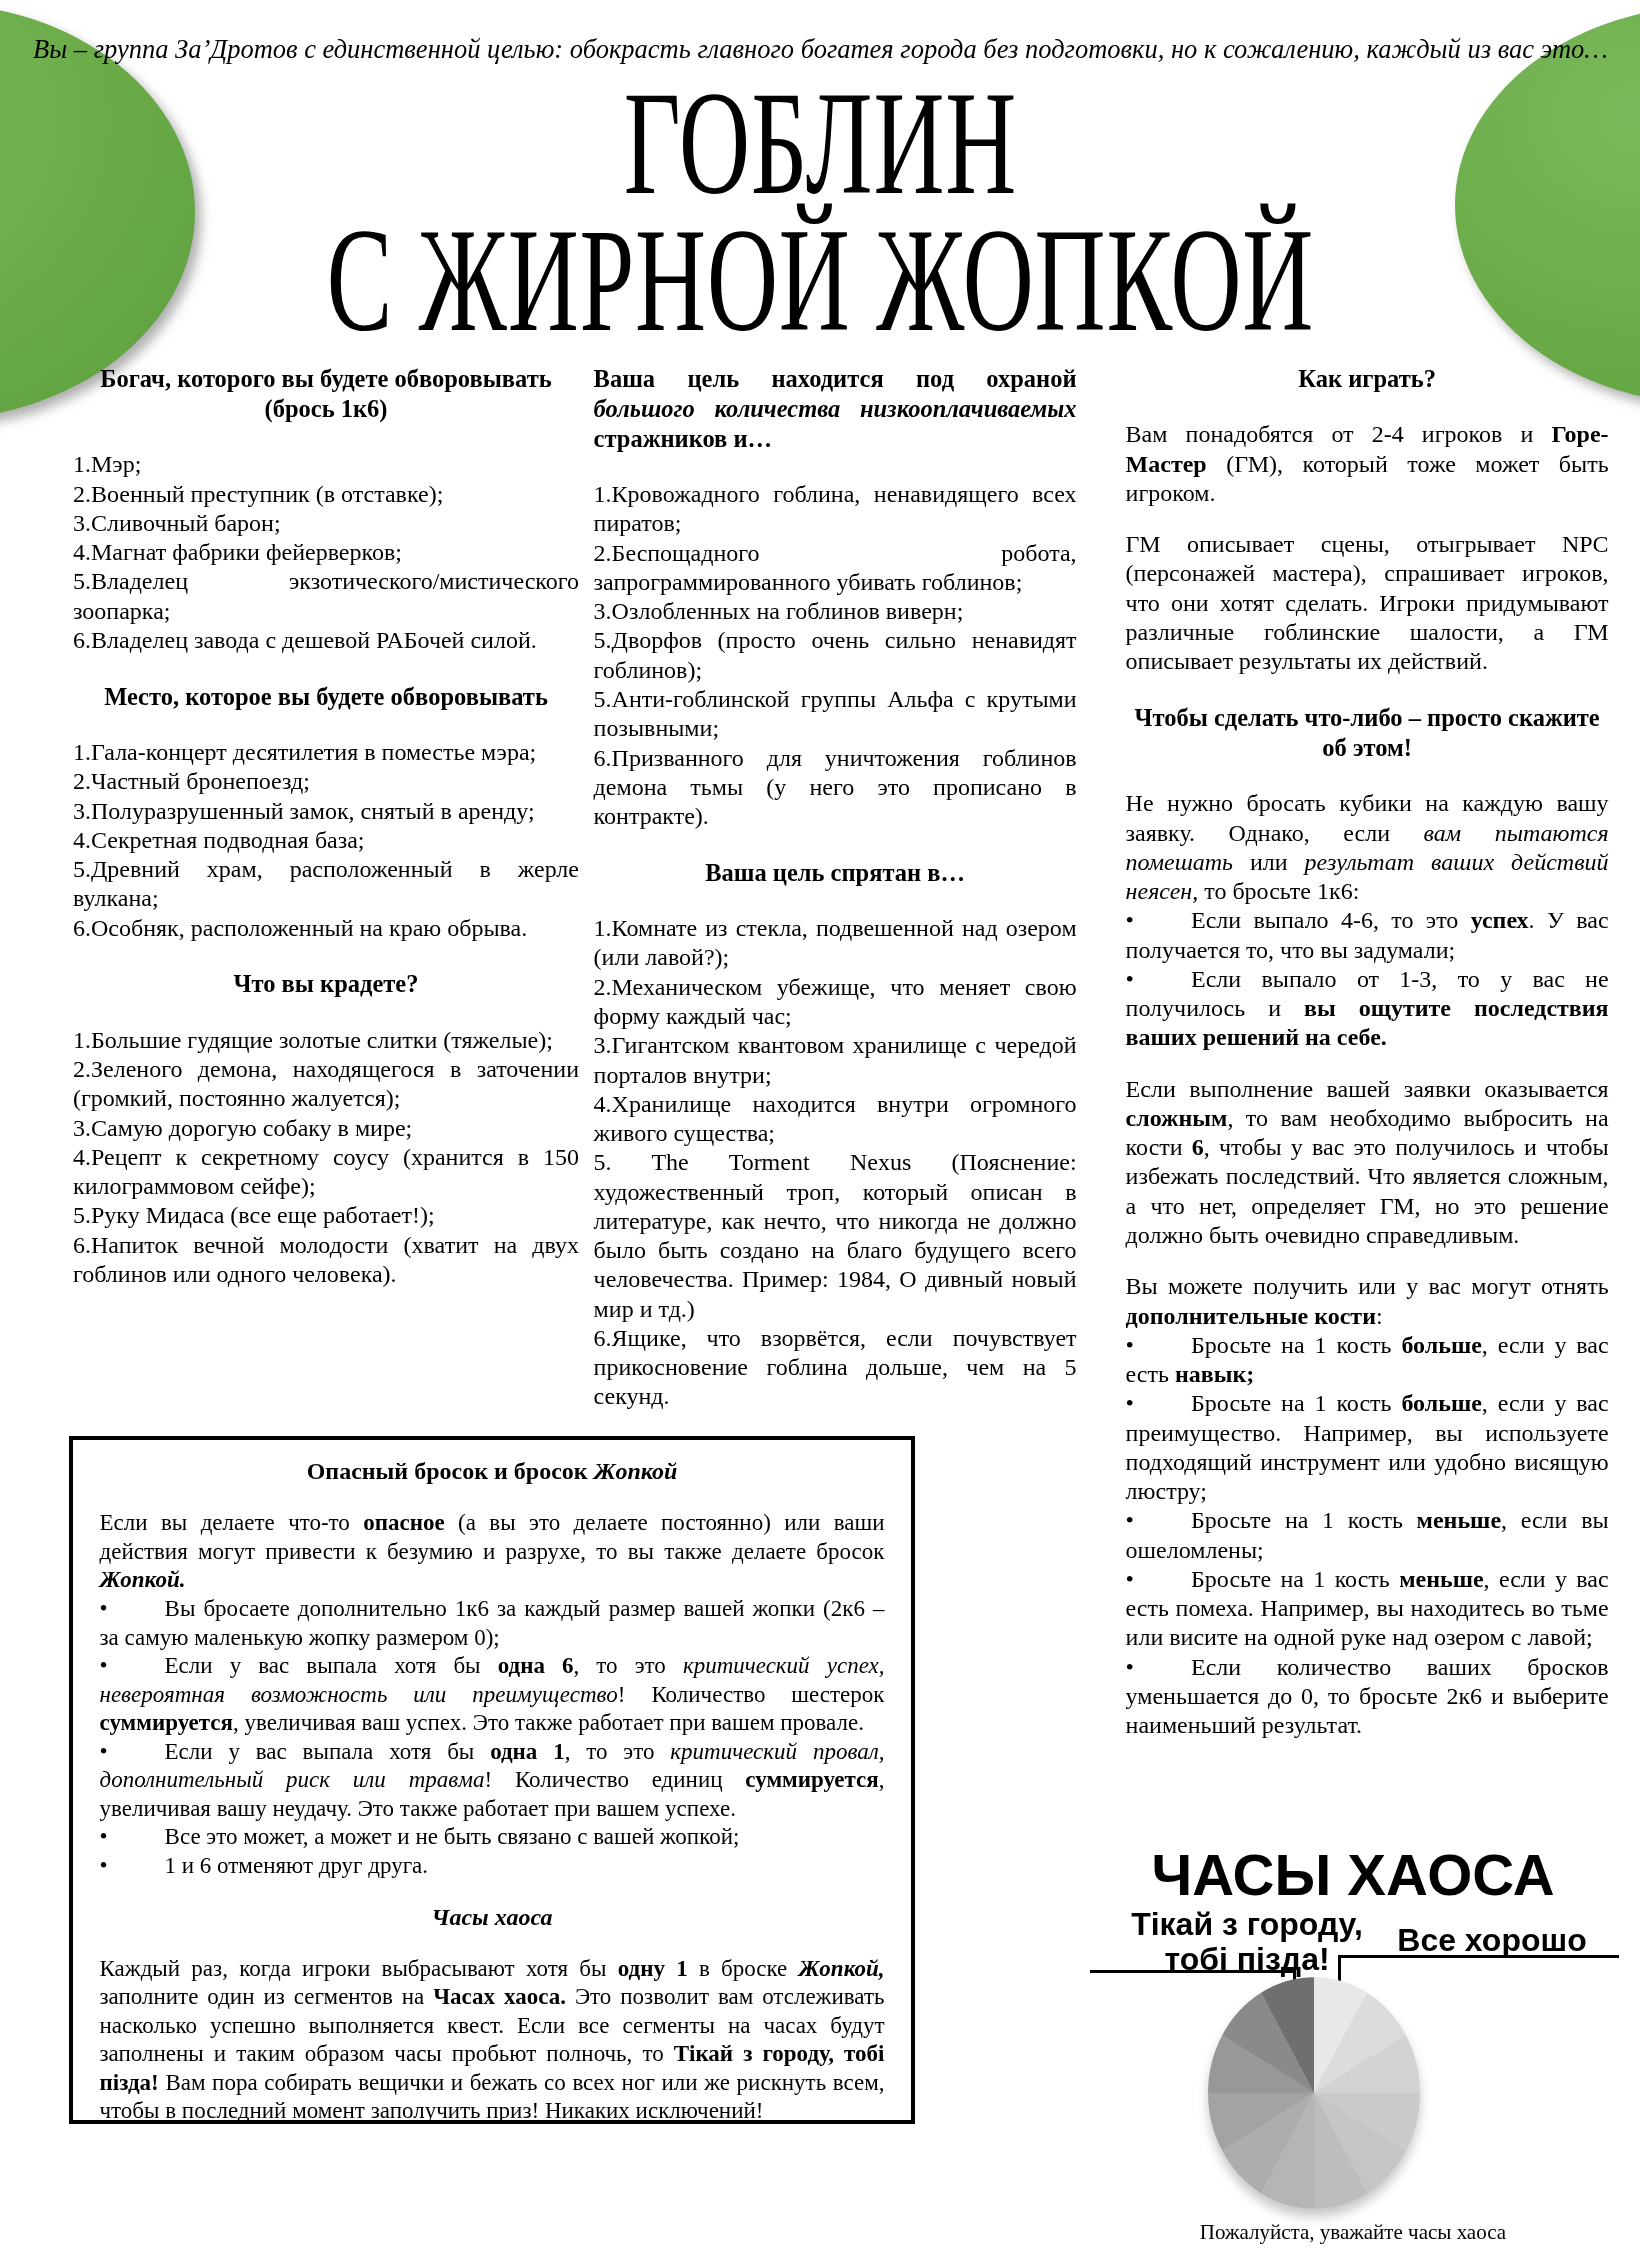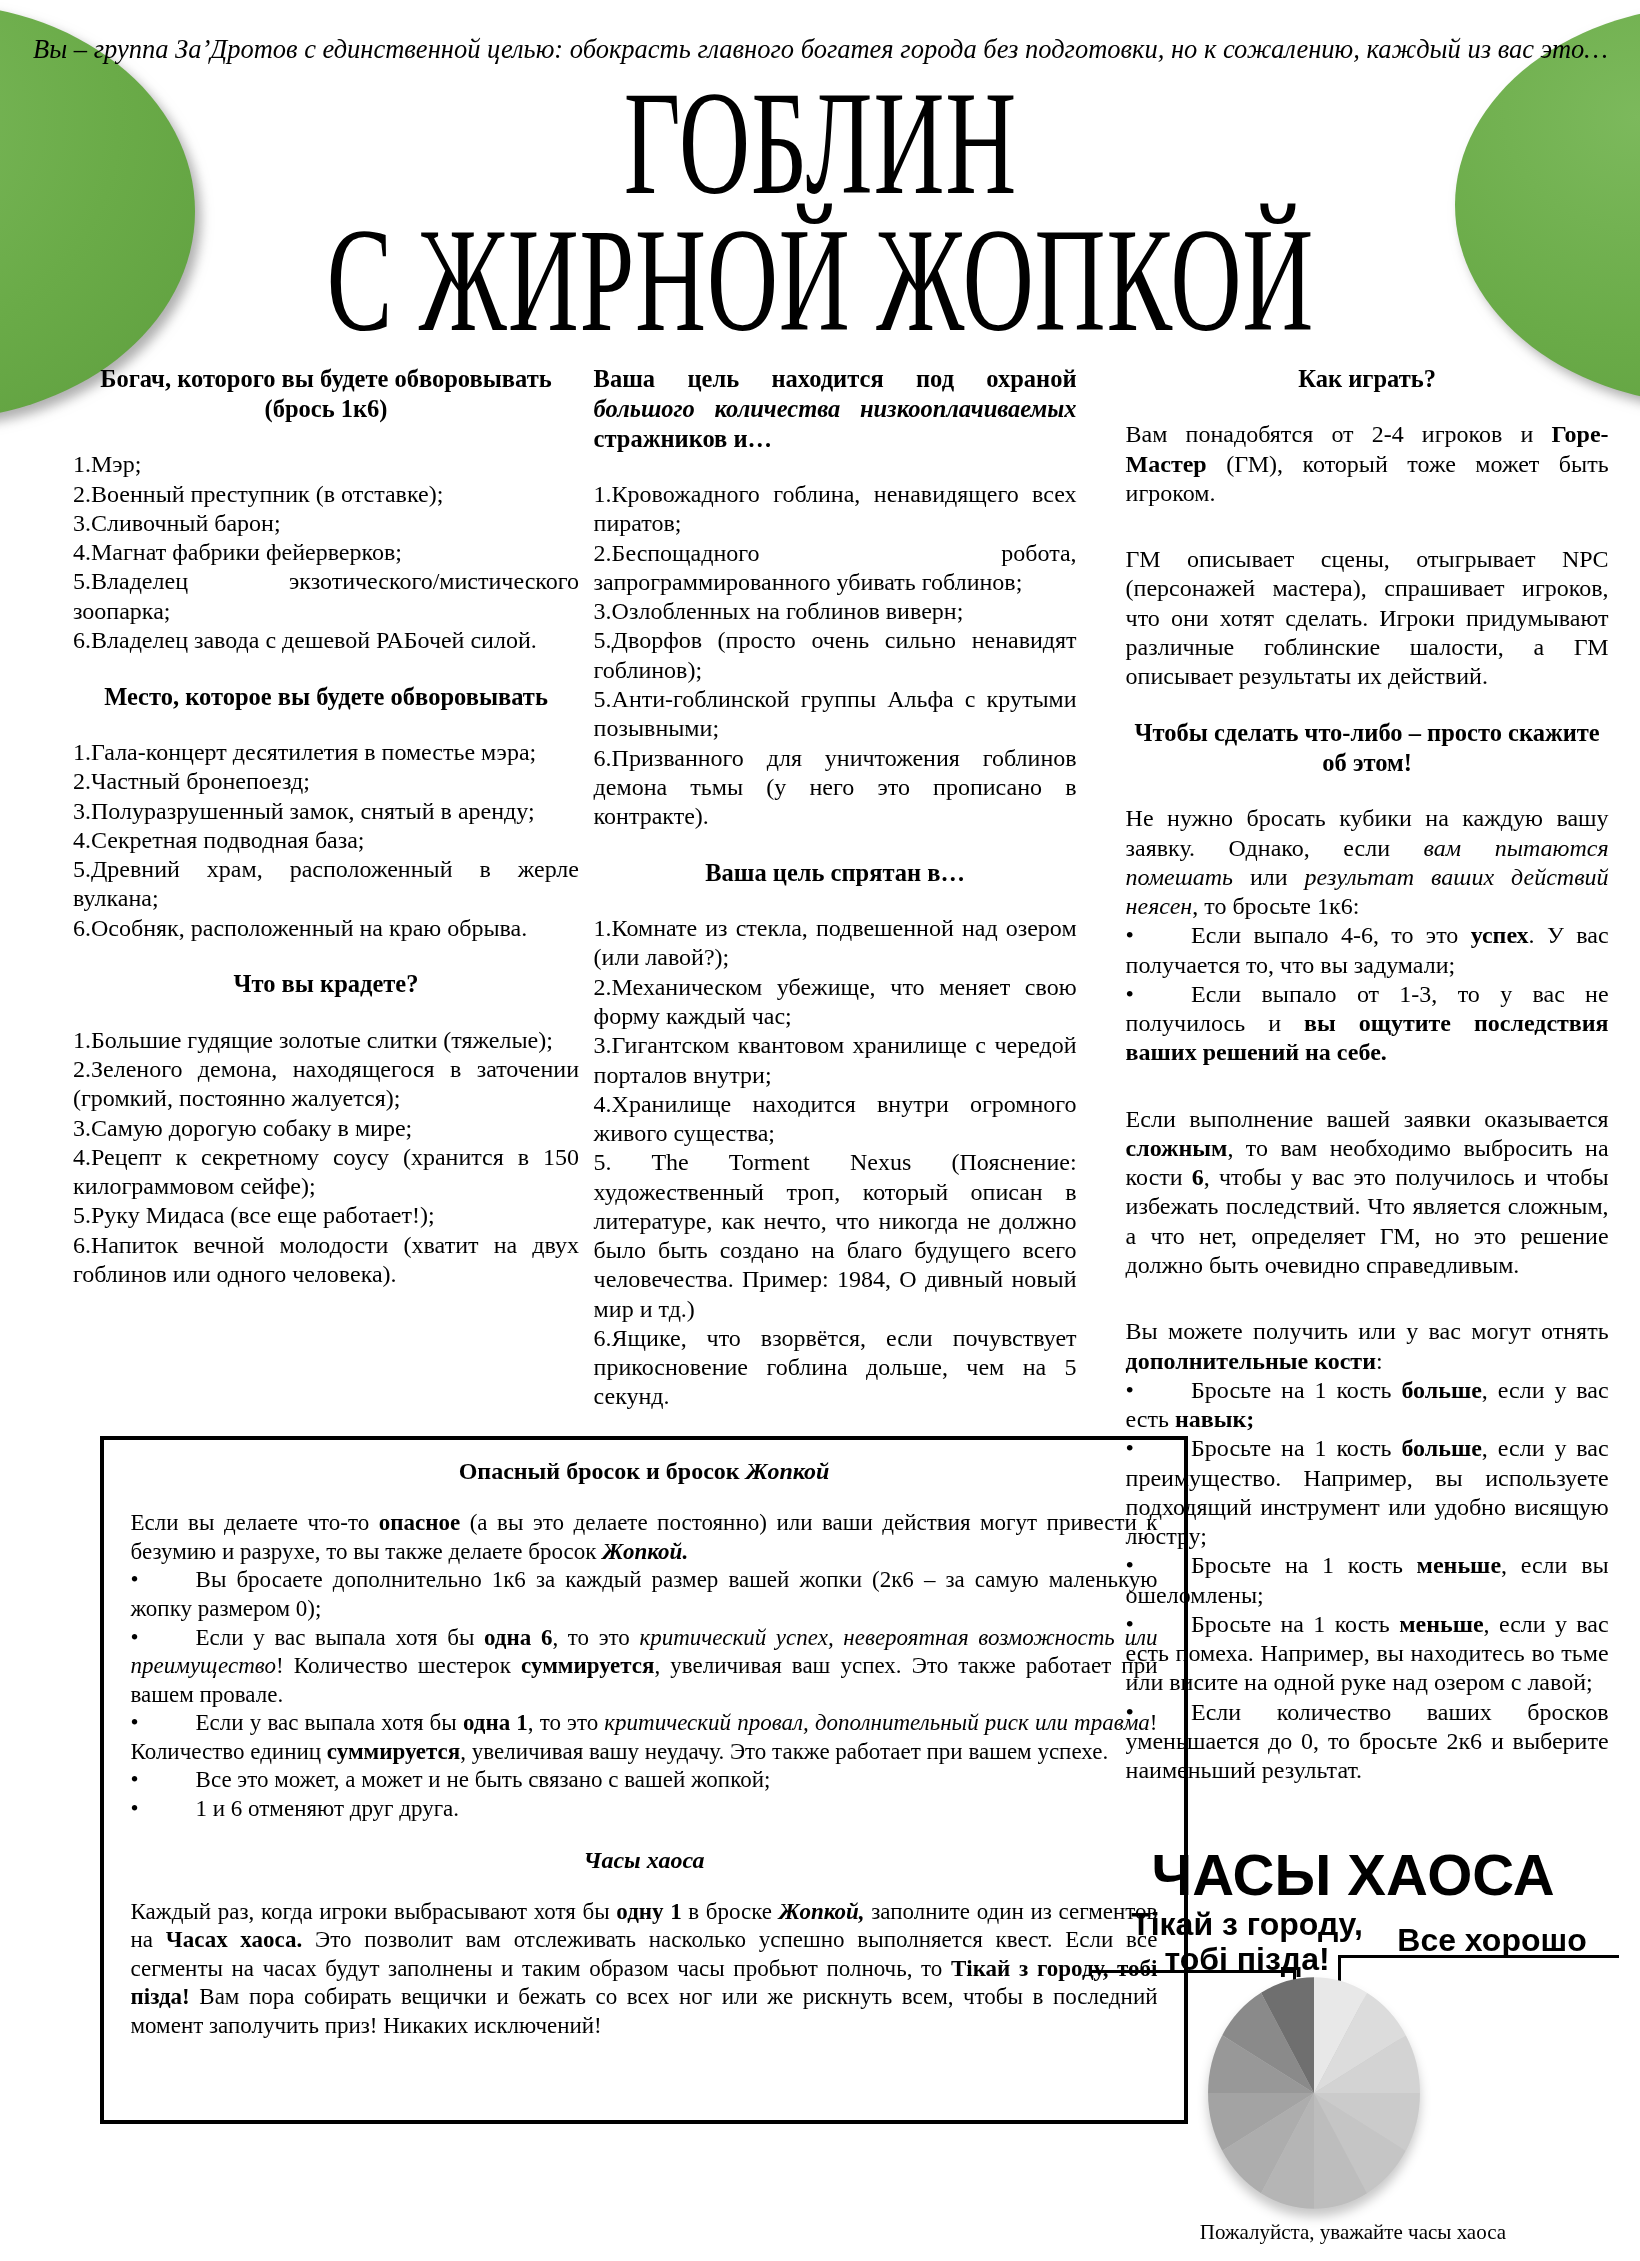--- a/index.html
+++ b/index.html
@@ -19,27 +19,27 @@
   
   .columns{position:absolute;left:73px;top:364px;display:flex;}
   .col{font-size:24px;line-height:1.22;text-align:justify;}
   .col-1{width:506px;margin-right:14.6px;}
   .col-2{width:483px;margin-right:49px;}
   .col-3{width:483px;}
   .col h3{font-size:24.5px;font-weight:bold;margin:26.5px 0;text-align:center;}
   .col h3.first{margin-top:0;}
   .col h3.justified{text-align:justify;}
   .col p{margin:0;}
-  .col p.par{margin-top:37px;}
+  .col p.par{margin-top:22px;}
   .bullet .dot{display:inline-block;}
   .bullet .gap{display:inline-block;width:57px;}
   
-  .rules-box{position:absolute;left:69px;top:1436px;width:1088px;height:688px;
+  .rules-box{position:absolute;left:69px;top:1436px;width:846px;height:688px;
     box-sizing:border-box;border:4px solid #000;padding:13.2px 26.5px;
-    font-size:23px;line-height:1.24;text-align:justify;margin-left:31px;}
+    font-size:23px;line-height:1.24;text-align:justify;}
   .rules-box h3{font-size:24px;font-weight:bold;text-align:center;margin:4px 0 22.5px;}
   .rules-box h4{font-size:24px;font-weight:bold;font-style:italic;text-align:center;margin:22.5px 0;}
   .rules-box p{margin:0;}
   
   .chaos{position:absolute;left:1085px;top:1846px;width:536px;height:415px;
     font-family:"Liberation Sans",sans-serif;}
   .chaos-title{font-size:58px;font-weight:bold;text-align:center;margin:0;line-height:1;}
   .callout-label{position:absolute;font-weight:bold;font-size:32px;line-height:1.08;text-align:center;}
   .label-left{left:10px;top:61px;width:304px;}
   .label-right{left:278px;top:77px;width:258px;}

